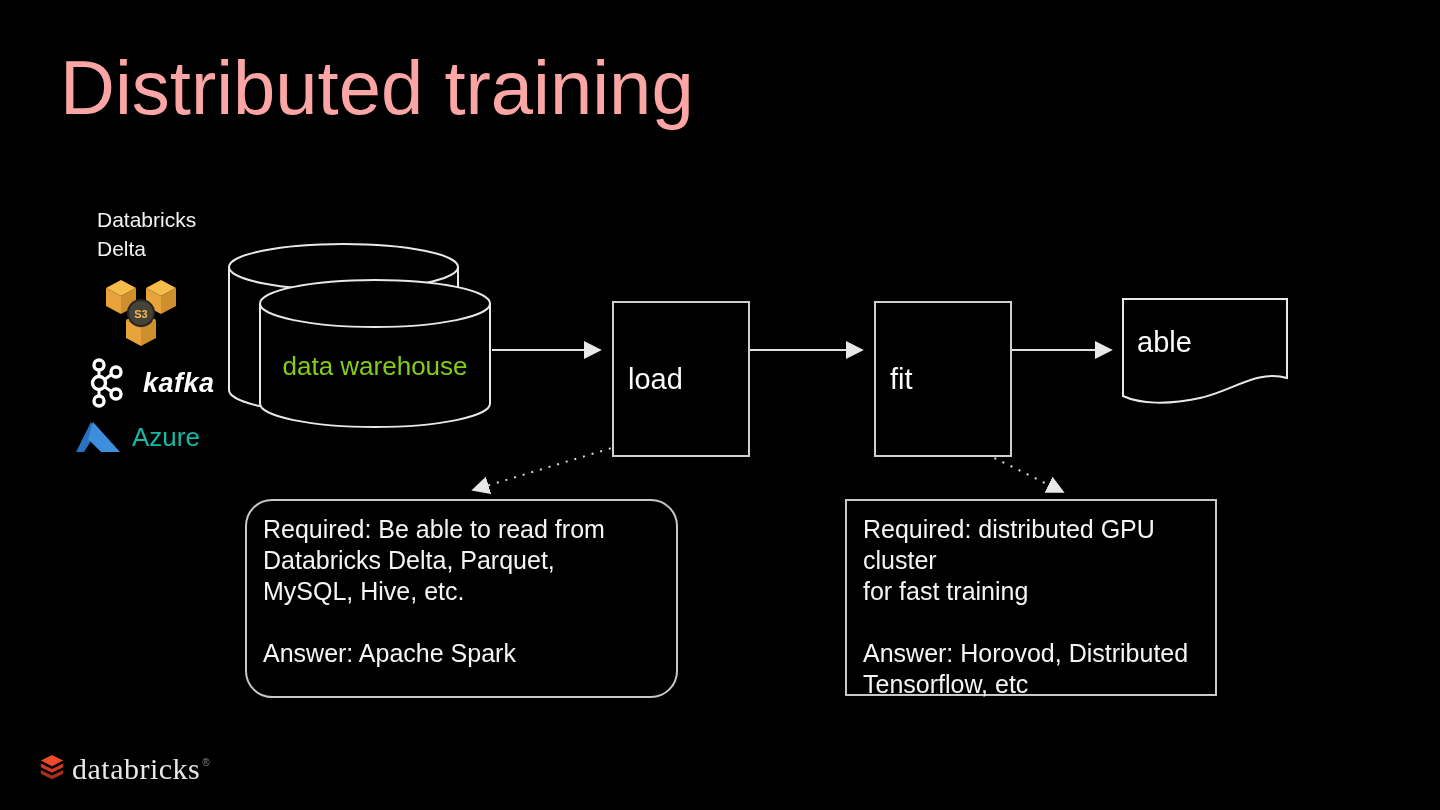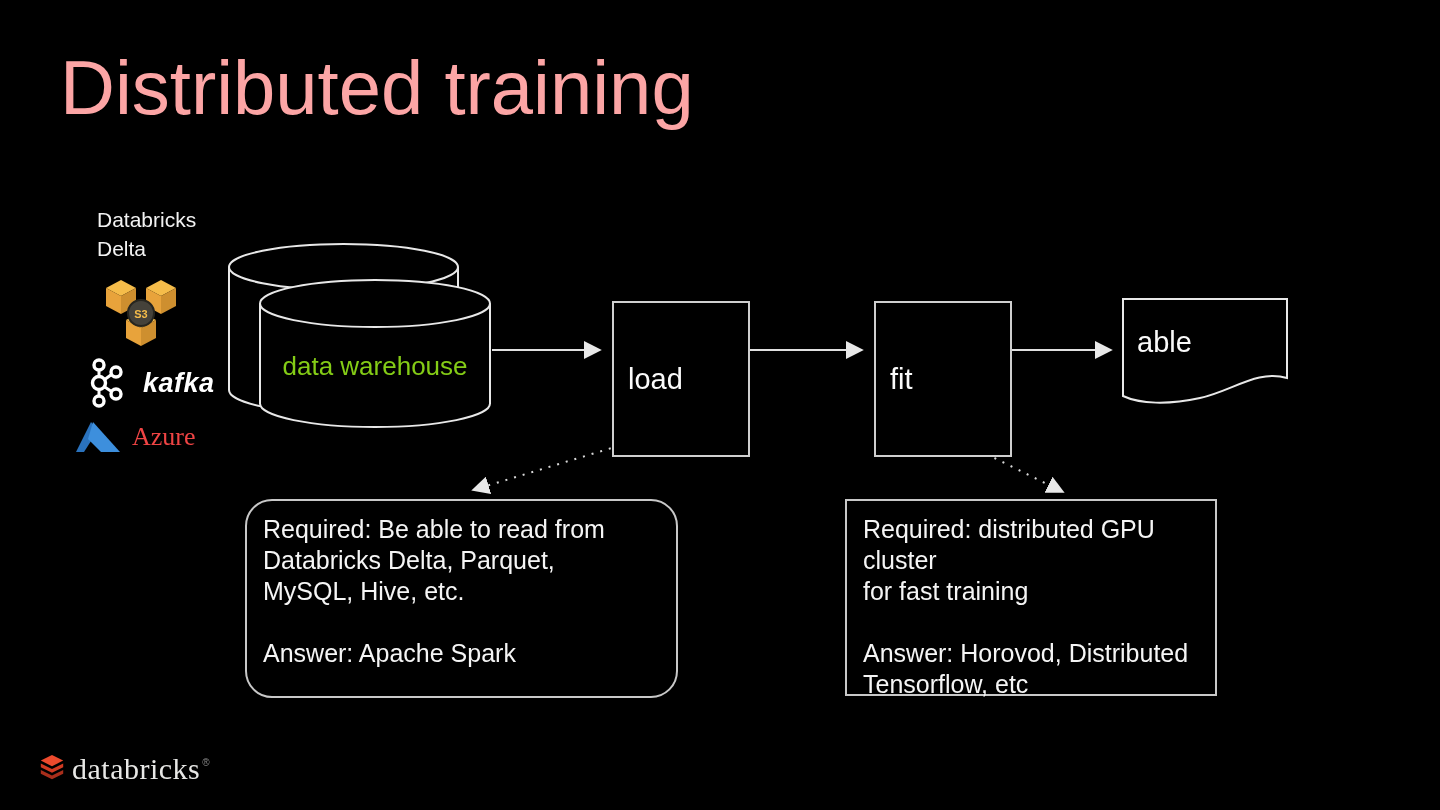--- a/index.html
+++ b/index.html
@@ -12,21 +12,21 @@
     font-size:76px;font-weight:300;line-height:1.1;color:#fca5a5;
   }
   .delta-label{
     position:absolute;left:97px;top:205px;
     font-size:21px;line-height:29px;color:#f2f2f2;white-space:pre-line;
   }
   .s3-svg{position:absolute;left:98px;top:280px;}
   .kafka-row{position:absolute;left:84px;top:356px;display:flex;align-items:center;height:54px;font-style:italic;}
   .kafka-label{font-size:27px;font-weight:bold;margin-left:9px;letter-spacing:.5px;color:#fff;}
   .azure-row{position:absolute;left:76px;top:419px;display:flex;align-items:center;height:36px;}
-  .azure-label{font-size:26px;color:#ef4444;margin-left:12px;font-family:Liberation Serif, serif;}
+  .azure-label{font-size:26px;color:#14b8a6;margin-left:12px;}
   .diagram-svg{position:absolute;left:0;top:0;}
   .dw-label{
     position:absolute;left:265px;top:351px;width:220px;text-align:center;
     font-size:26px;color:#84cc16;
   }
   .flow-box{
     position:absolute;top:273px;width:138px;height:156px;box-sizing:border-box;
     border:2px solid #cfcfcf;background:#000;display:flex;align-items:center;
     padding-left:14px;font-size:29px;color:#fafafa;margin-top:28px;
   }

